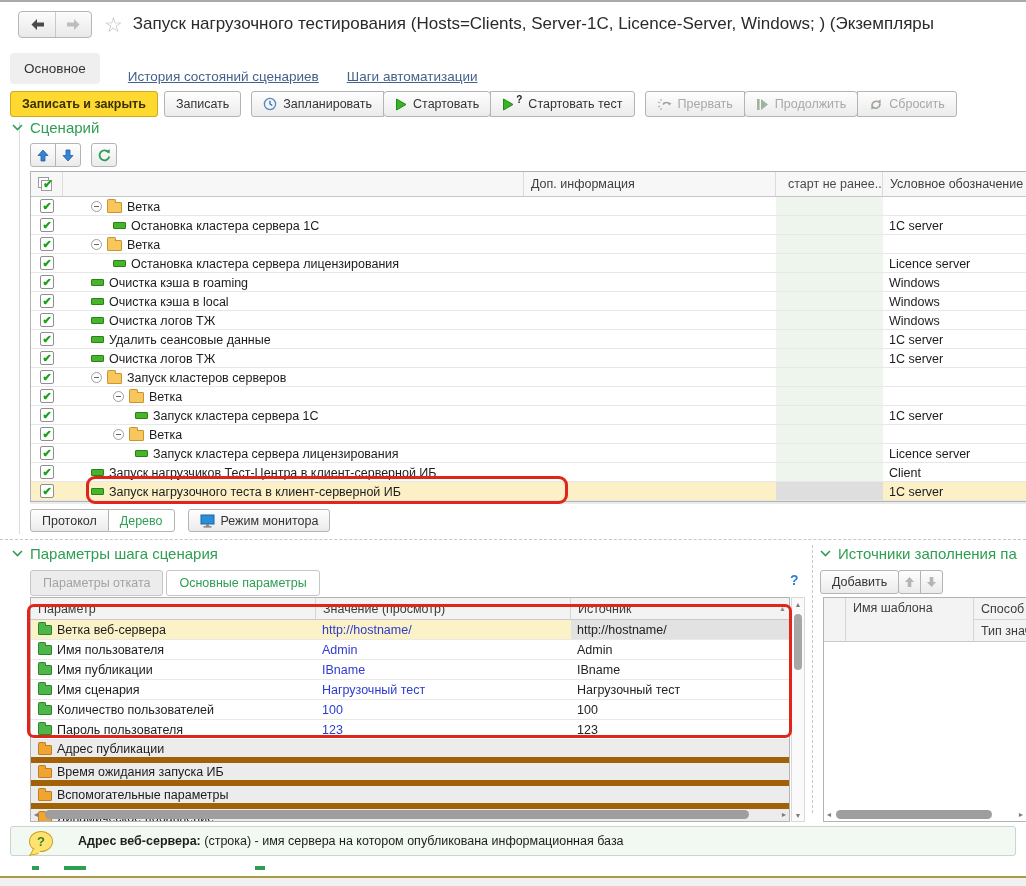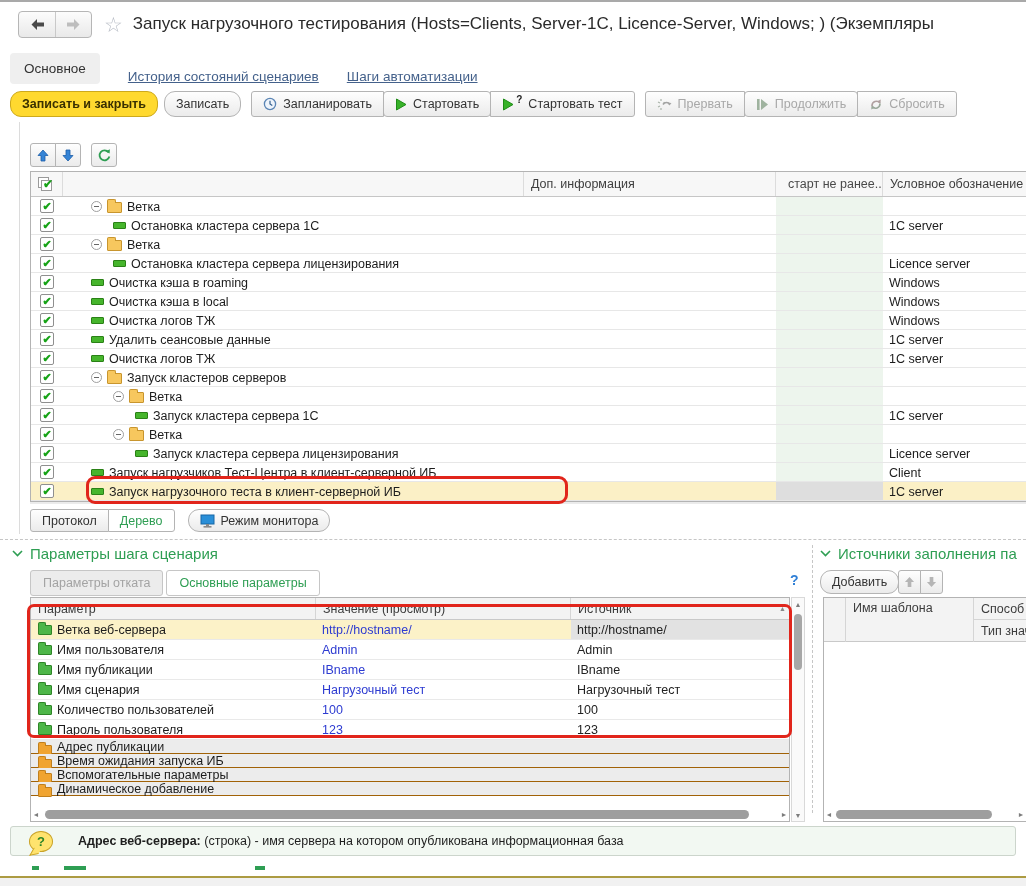--- a/index.html
+++ b/index.html
@@ -19,21 +19,21 @@
   .star { margin-left:12px; font-size:21px; color:#b9bec7; line-height:1; cursor:pointer; }
   .wtitle { margin-left:10px; font-size:17px; color:#2a2a2a; white-space:nowrap; overflow:hidden; flex:1; }
 
   
   .navtabs { position:absolute; top:50px; left:10px; right:0; height:34px; display:flex; align-items:flex-end; gap:28px; }
   .tab-main { background:#efefef; border-radius:4px; padding:8px 14px; font-size:13.5px; color:#333; cursor:pointer; }
   .navlink { color:#44618b; text-decoration:underline; font-size:13.5px; cursor:pointer; }
 
   
   .toolbar { position:absolute; top:91px; left:10px; right:0; height:26px; display:flex; align-items:stretch; }
-  .btn { height:26px; padding:0 11px; border:1px solid #b4b4b4; border-radius:11px;
+  .btn { height:26px; padding:0 11px; border:1px solid #b4b4b4; border-radius:3px;
     background:linear-gradient(#fefefe,#ebebeb); font-size:12.5px; color:#333;
     display:inline-flex; align-items:center; gap:6px; cursor:pointer; white-space:nowrap;
     font-family:"Liberation Sans",sans-serif; }
   .btn.primary { background:#ffd92f; border-color:#cda91c; font-weight:bold; color:#3a3000; }
   .btn.disabled { color:#a8a8a8; cursor:default; }
   .grp { display:flex; }
   .grp .btn { border-radius:4px; margin-left:-1px; }
   .grp .btn:first-child { border-radius:3px 0 0 3px; margin-left:0; }
   .grp .btn:last-child { border-radius:0 3px 3px 0; }
   .sp6 { width:6px; } .sp10 { width:10px; }
@@ -113,21 +113,21 @@
   .pc { display:flex; align-items:center; font-size:12.5px; overflow:hidden; white-space:nowrap; }
   .pc.name { width:285px; padding-left:26px; position:relative; color:#1c1c1c; }
   .pc.val  { width:255px; padding-left:6px; color:#2d3bd1; }
   .pc.src  { flex:1; padding-left:6px; color:#222; }
   .prow.selected .name, .prow.selected .val { background:#fcf2c8; }
   .prow.selected .src { background:#e2e2e2; }
   .leafico { position:absolute; left:7px; top:5px; width:14px; height:10px;
     background:#4db648; border:1px solid #2e8527; border-radius:1px; }
   .leafico::before { content:""; position:absolute; top:-4px; left:-1px; width:6px; height:3px;
     background:#4db648; border:1px solid #2e8527; border-bottom:none; border-radius:2px 2px 0 0; }
-  .grow { position:relative; height:14px; background:#ececec; border-bottom:1px solid #a16207;
+  .grow { position:relative; height:23px; background:#ececec; border-bottom:6px solid #a16207;
     display:flex; align-items:center; padding-left:26px; font-size:12.5px; color:#1c1c1c; cursor:pointer; }
   .gfold { position:absolute; left:7px; top:5px; width:14px; height:10px; background:#f0a431; border:1px solid #c07f1d; border-radius:1px; }
   .gfold::before { content:""; position:absolute; top:-4px; left:-1px; width:6px; height:3px;
     background:#f0a431; border:1px solid #c07f1d; border-bottom:none; border-radius:2px 2px 0 0; }
 
   
   .vscroll { position:absolute; top:597px; left:791px; width:14px; height:225px; background:#fafafa; border:1px solid #d9d9d9; }
   .vscroll .arr { position:absolute; left:0; right:0; height:12px; display:flex; align-items:center; justify-content:center;
     font-size:7px; color:#7d7d7d; cursor:pointer; }
   .vscroll .arr.up { top:0; } .vscroll .arr.dn { bottom:0; }
@@ -253,20 +253,26 @@
             <path d="M11 5.5 a4.5 4.5 0 0 1 -8 3" fill="none" stroke="#9aa89a" stroke-width="1.6"></path>
             <path d="M2.2 11.6 L2.6 7.6 L6.2 9.4 Z" fill="#9aa89a"></path>
           </svg>
         <span>Сбросить</span>
       </button>
     </span>
   </div>
 
   <div class="left-frame"></div>
 
+  <div class="sect" style="top:119px; left:12px; width:300px;">
+    <svg class="chev" viewBox="0 0 11 7">
+        <path d="M1 1 L5.5 5.5 L10 1" fill="none" stroke="#2e9e53" stroke-width="1.6"></path>
+      </svg>
+    <span>Сценарий</span>
+  </div>
 
   <div class="minibar">
     <span class="pair">
       <span class="sqbtn">
         <svg width="12" height="13" viewBox="0 0 12 13">
             <path d="M6 1 L11 6.5 L8 6.5 L8 12 L4 12 L4 6.5 L1 6.5 Z" fill="#3584d6" stroke="#1d5ea8" stroke-width="0.8"></path>
           </svg>
       </span>
       <span class="sqbtn">
         <svg width="12" height="13" viewBox="0 0 12 13">

